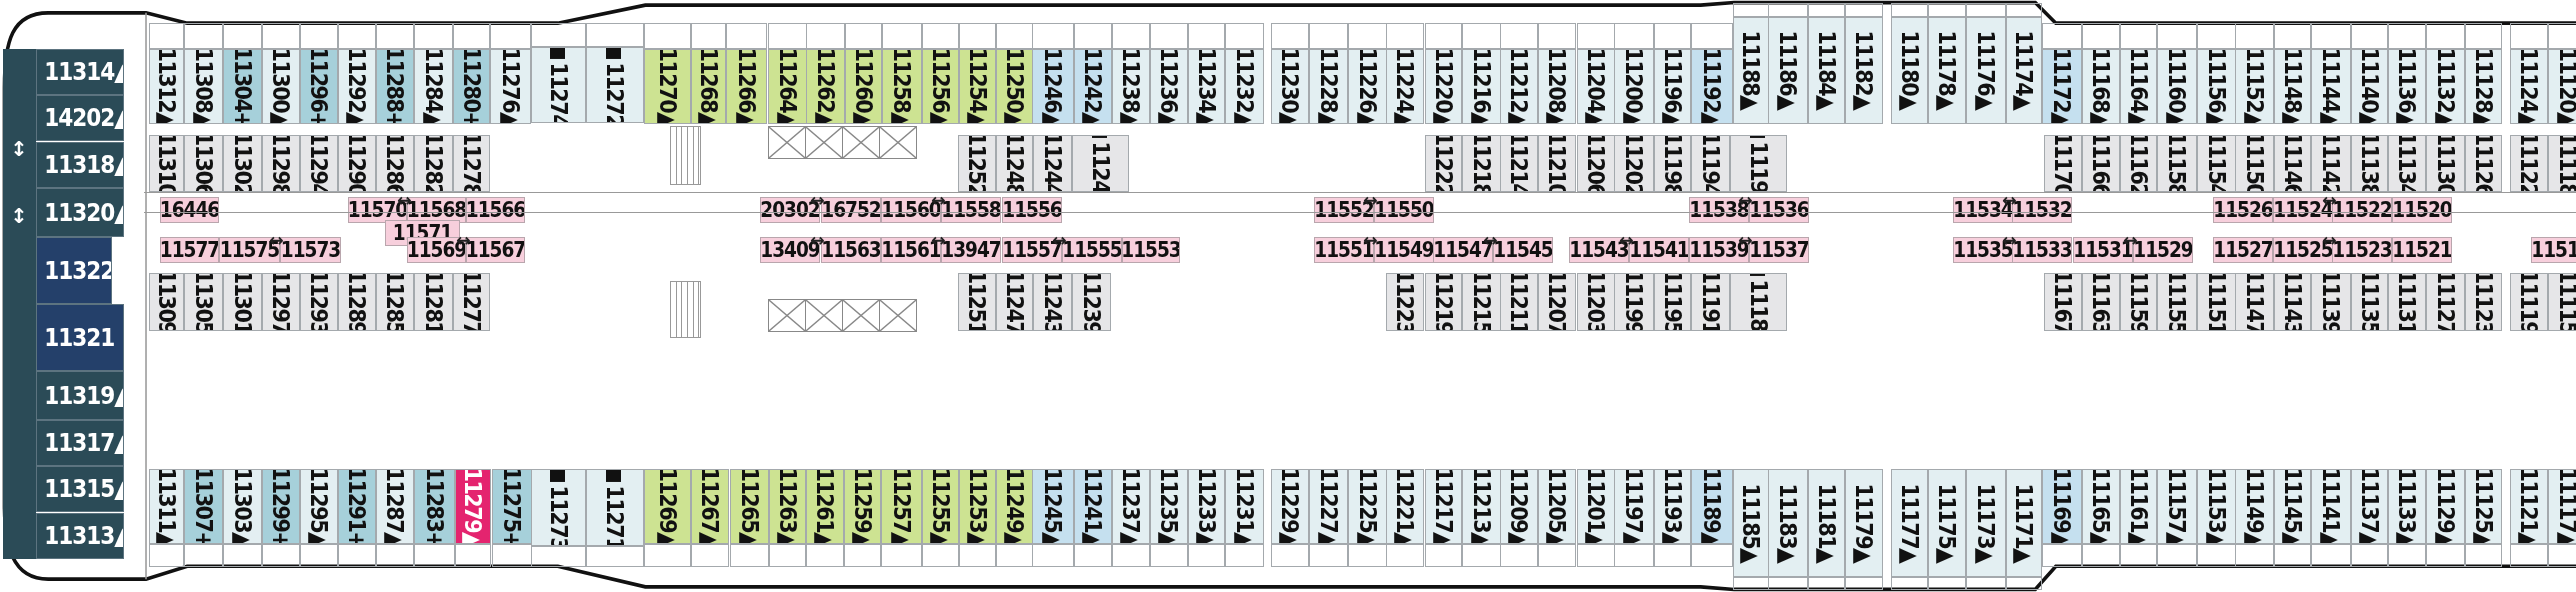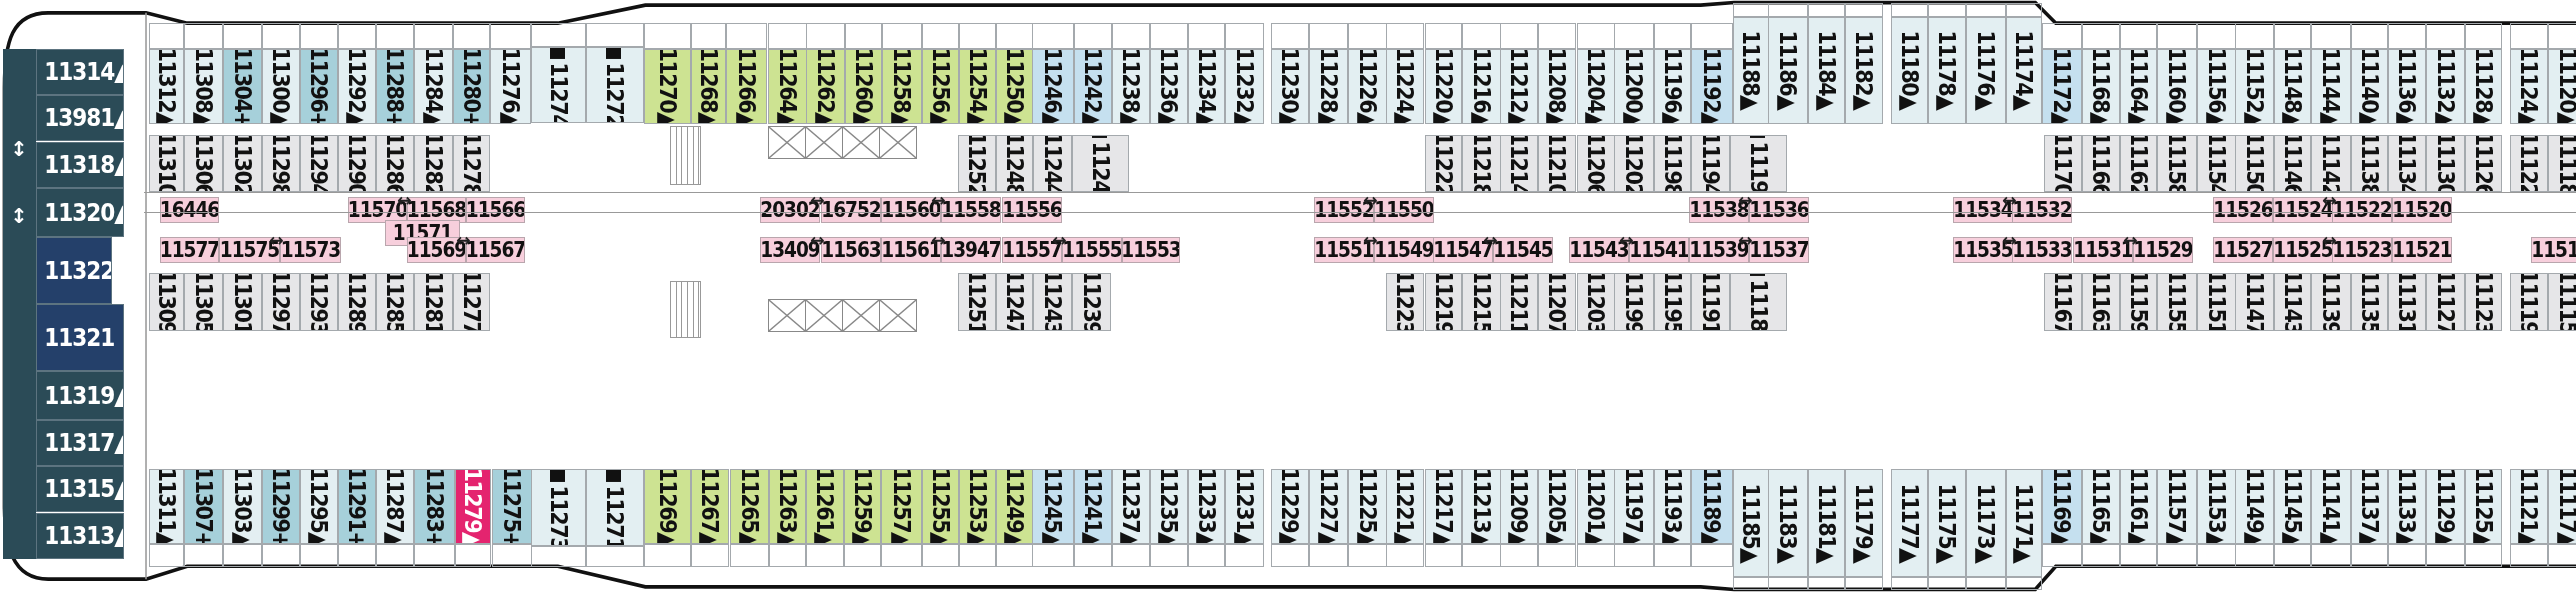--- a/index.html
+++ b/index.html
@@ -43,21 +43,21 @@
     <line x1="280" y1="25" x2="280" y2="1125" stroke="#999" stroke-width="3"></line>
     <rect x="290" y="245" width="740" height="0" stroke="#999" stroke-width="3"></rect>
   </svg>
 
   <div class="side-col" style="left:2.6px;top:49px;width:33px;height:510px;"></div>
   <div id="aft-suites">
       <div class="cabin t-slate hlbl" style="left: 36px; top: 49px; width: 88px; height: 46px; border-color: rgb(93, 116, 128);">
         <span class="lbl">11314▲</span>
       </div>
       <div class="cabin t-slate hlbl" style="left: 36px; top: 95px; width: 88px; height: 46px; border-color: rgb(93, 116, 128);">
-        <span class="lbl">13981▲</span>
+        <span class="lbl">14202▲</span>
       </div>
       <div class="cabin t-slate hlbl" style="left: 36px; top: 142px; width: 88px; height: 46px; border-color: rgb(93, 116, 128);">
         <span class="lbl">11318▲</span>
       </div>
       <div class="cabin t-slate hlbl" style="left: 36px; top: 188px; width: 88px; height: 49px; border-color: rgb(93, 116, 128);">
         <span class="lbl">11320▲</span>
       </div>
       <div class="cabin t-navy hlbl" style="left: 36px; top: 237px; width: 76px; height: 67px; border-color: rgb(93, 116, 128);">
         <span class="lbl">11322</span>
       </div>

